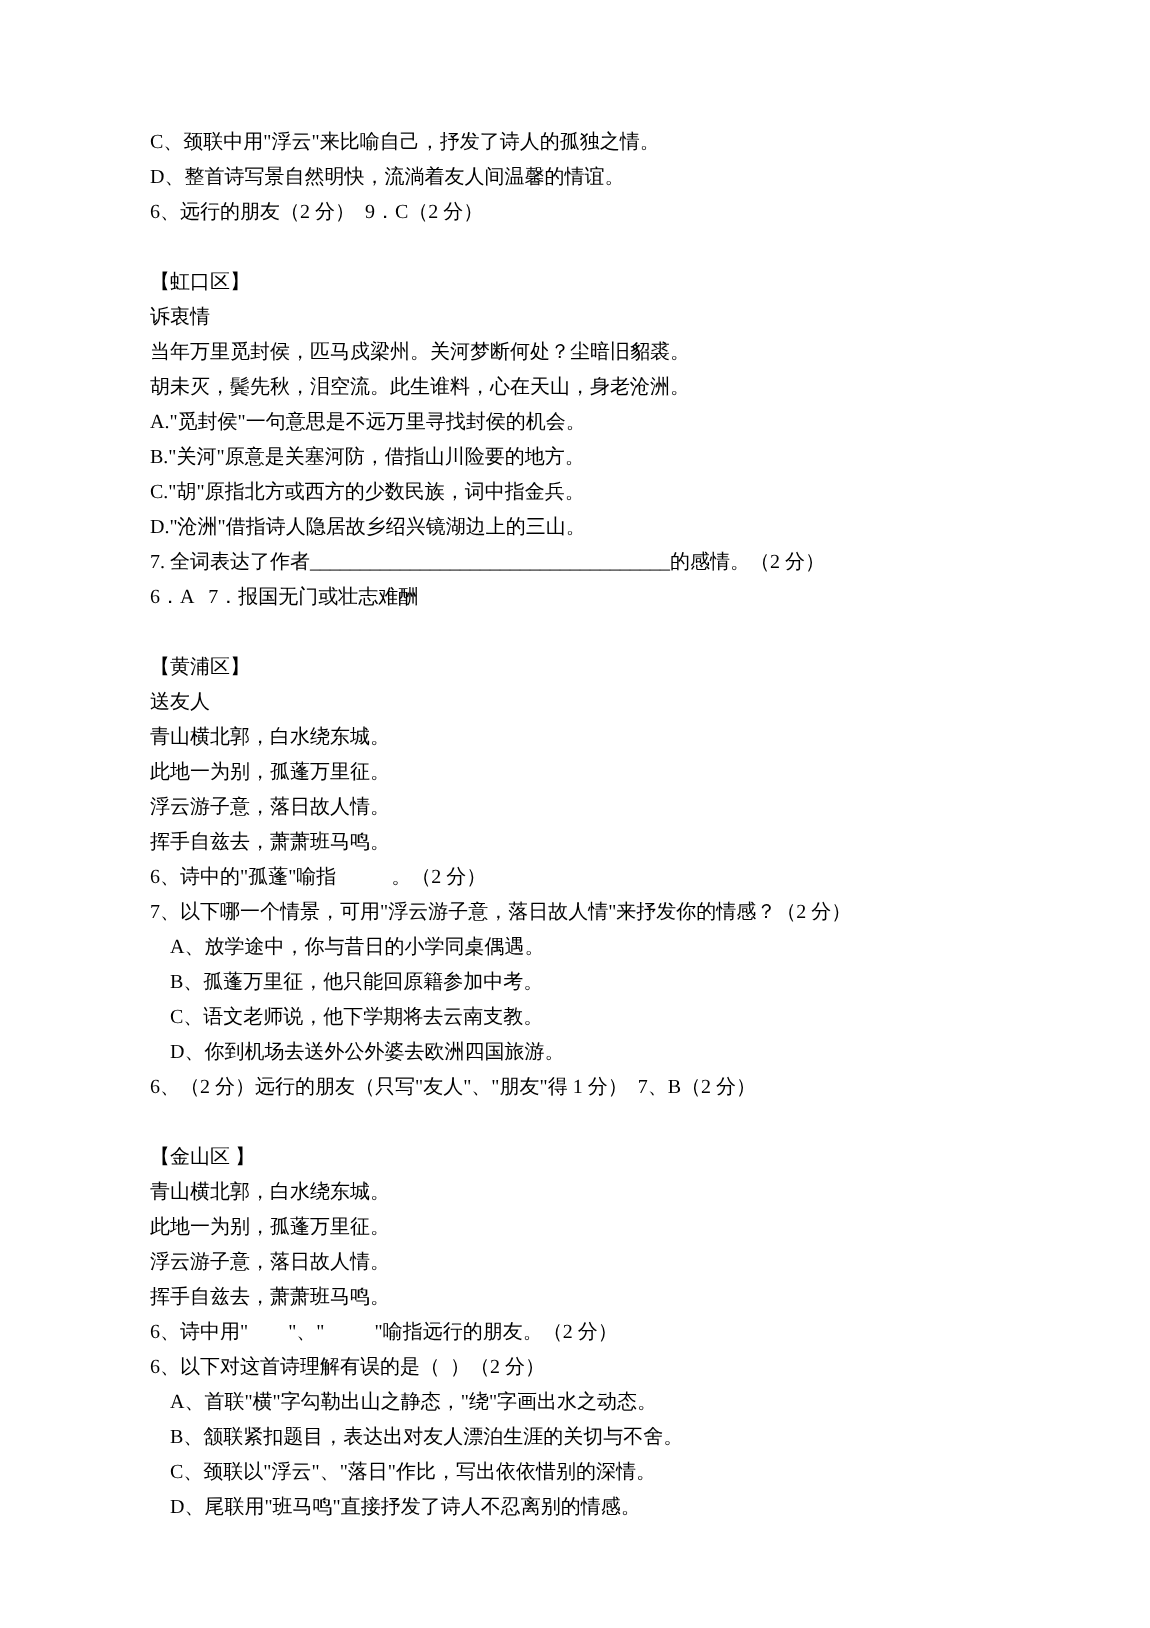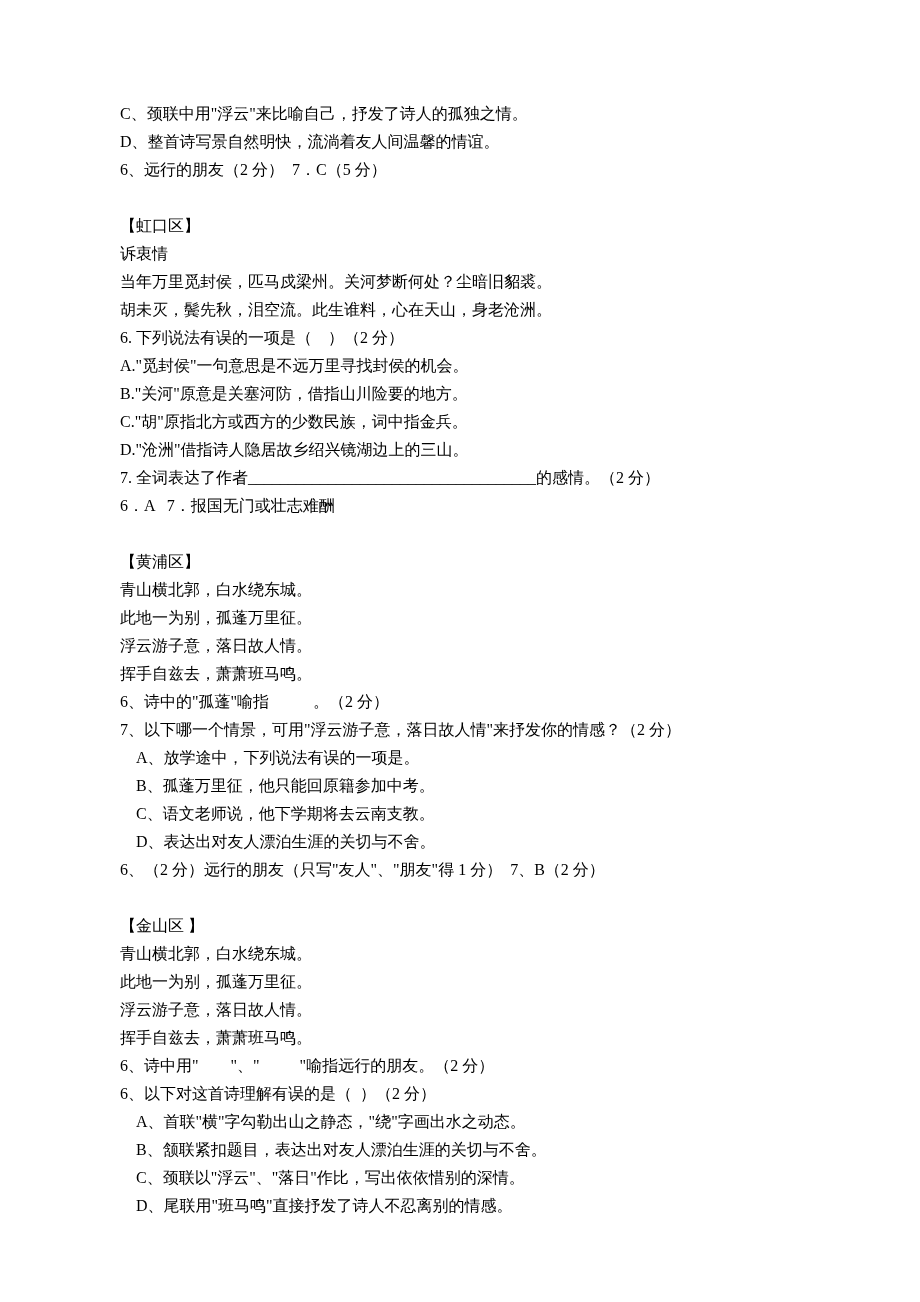--- a/index.html
+++ b/index.html
@@ -27,49 +27,49 @@
     padding-left: 1em;
   }
 </style>
 </head>
 <body>
 
 <div class="page">
 
   <div class="line">C、颈联中用"浮云"来比喻自己，抒发了诗人的孤独之情。</div>
   <div class="line">D、整首诗写景自然明快，流淌着友人间温馨的情谊。</div>
-  <div class="line">6、远行的朋友（2 分）  7．C（5 分）</div>
+  <div class="line">6、远行的朋友（2 分）  9．C（2 分）</div>
 
   <div class="blank-line"></div>
 
   <div class="line">【虹口区】</div>
   <div class="line">诉衷情</div>
   <div class="line">当年万里觅封侯，匹马戍梁州。关河梦断何处？尘暗旧貂裘。</div>
   <div class="line">胡未灭，鬓先秋，泪空流。此生谁料，心在天山，身老沧洲。</div>
-  <div class="line">6. 下列说法有误的一项是（    ）（2 分）</div>
   <div class="line">A."觅封侯"一句意思是不远万里寻找封侯的机会。</div>
   <div class="line">B."关河"原意是关塞河防，借指山川险要的地方。</div>
   <div class="line">C."胡"原指北方或西方的少数民族，词中指金兵。</div>
   <div class="line">D."沧洲"借指诗人隐居故乡绍兴镜湖边上的三山。</div>
   <div class="line">7. 全词表达了作者____________________________________的感情。（2 分）</div>
   <div class="line">6．A   7．报国无门或壮志难酬</div>
 
   <div class="blank-line"></div>
 
   <div class="line">【黄浦区】</div>
+  <div class="line">送友人</div>
   <div class="line">青山横北郭，白水绕东城。</div>
   <div class="line">此地一为别，孤蓬万里征。</div>
   <div class="line">浮云游子意，落日故人情。</div>
   <div class="line">挥手自兹去，萧萧班马鸣。</div>
   <div class="line">6、诗中的"孤蓬"喻指           。（2 分）</div>
   <div class="line">7、以下哪一个情景，可用"浮云游子意，落日故人情"来抒发你的情感？（2 分）</div>
-  <div class="line indent">A、放学途中，下列说法有误的一项是。</div>
+  <div class="line indent">A、放学途中，你与昔日的小学同桌偶遇。</div>
   <div class="line indent">B、孤蓬万里征，他只能回原籍参加中考。</div>
   <div class="line indent">C、语文老师说，他下学期将去云南支教。</div>
-  <div class="line indent">D、表达出对友人漂泊生涯的关切与不舍。</div>
+  <div class="line indent">D、你到机场去送外公外婆去欧洲四国旅游。</div>
   <div class="line">6、（2 分）远行的朋友（只写"友人"、"朋友"得 1 分）  7、B（2 分）</div>
 
   <div class="blank-line"></div>
 
   <div class="line">【金山区 】</div>
   <div class="line">青山横北郭，白水绕东城。</div>
   <div class="line">此地一为别，孤蓬万里征。</div>
   <div class="line">浮云游子意，落日故人情。</div>
   <div class="line">挥手自兹去，萧萧班马鸣。</div>
   <div class="line">6、诗中用"        "、"          "喻指远行的朋友。（2 分）</div>

